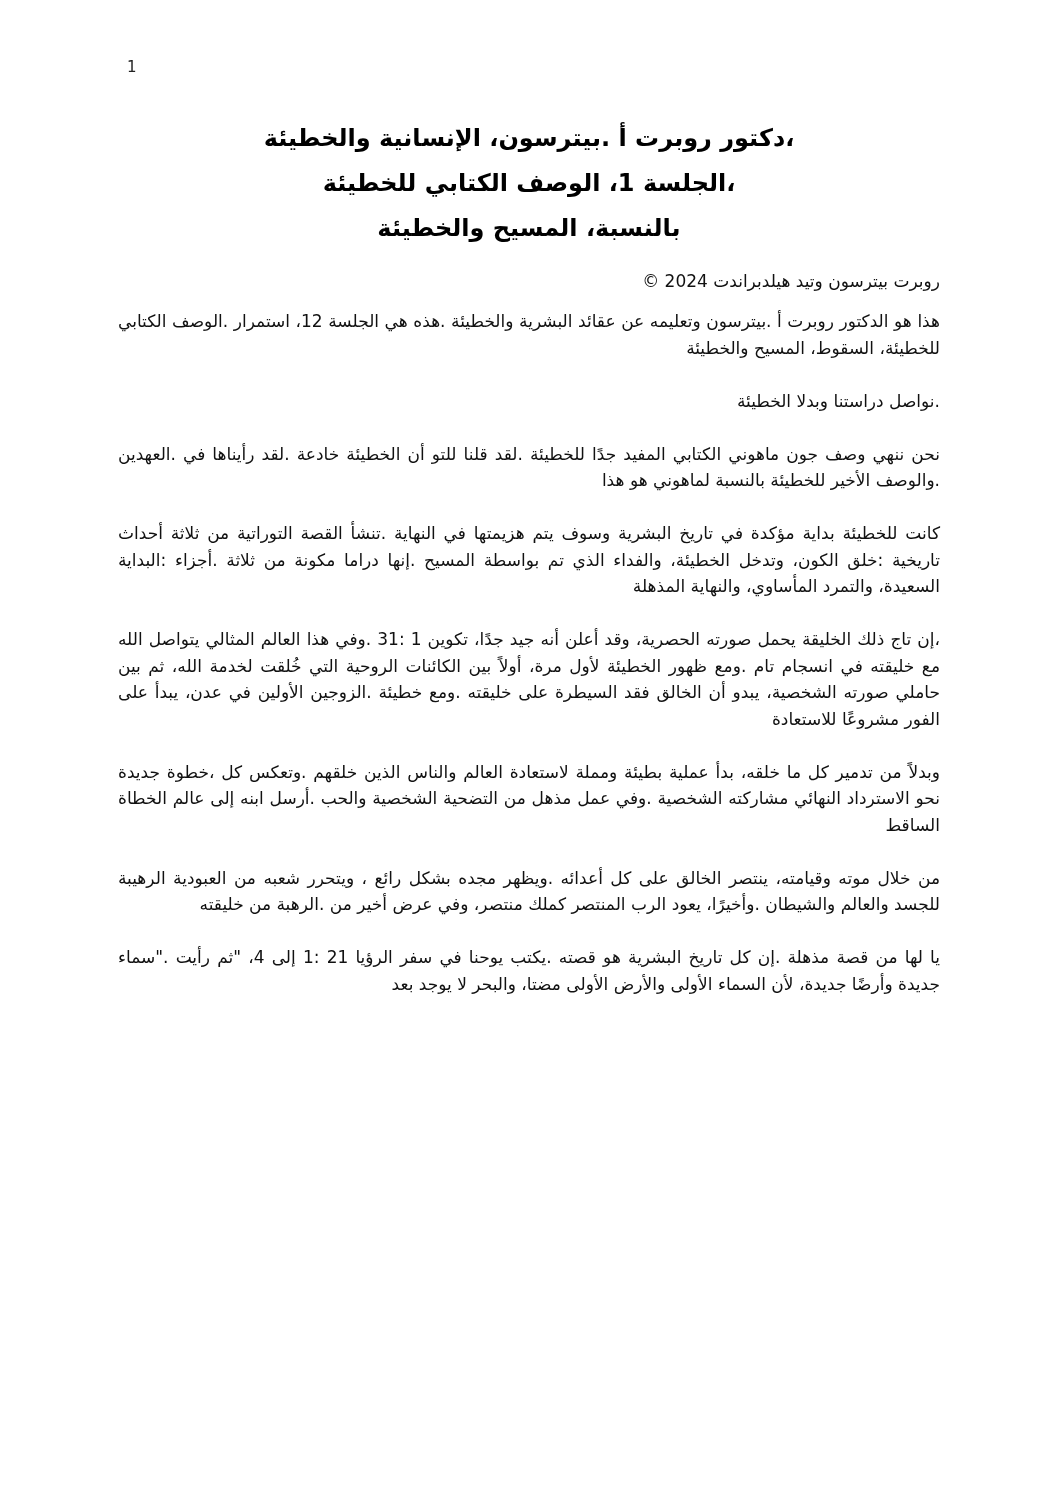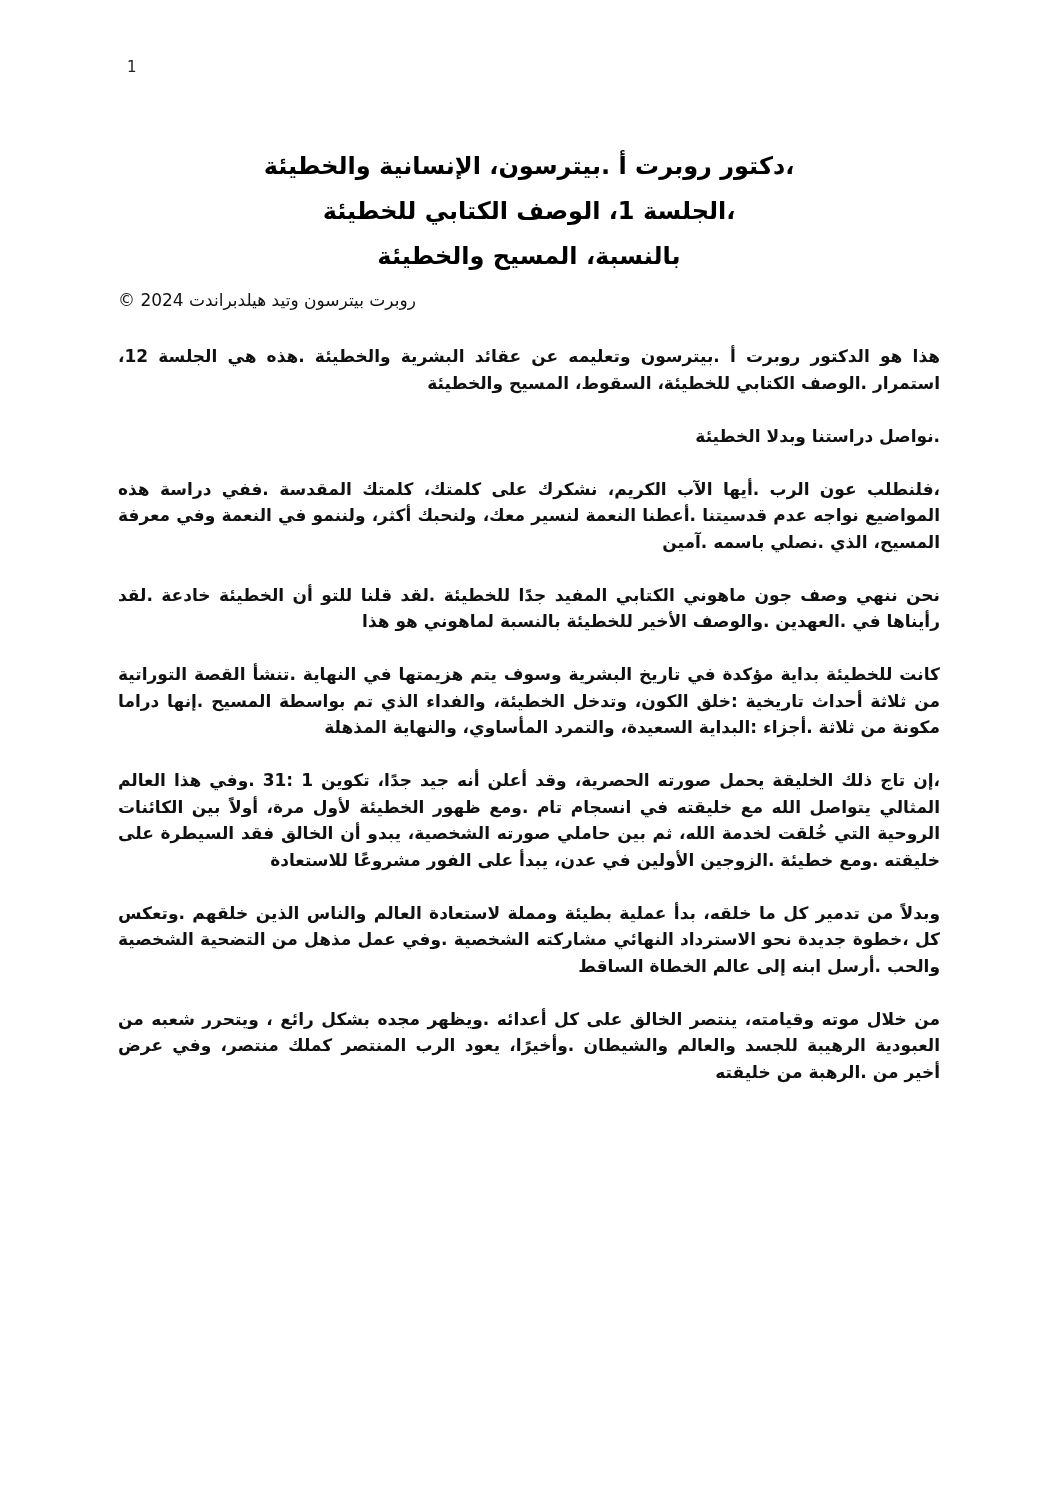--- a/index.html
+++ b/index.html
@@ -21,43 +21,42 @@
     position: absolute;
     top: 58px;
     left: 127px;
     font-size: 15px;
     line-height: 1.2;
     color: #222222;
     direction: ltr;
   }
   .content {
     position: absolute;
-    top: 144px;
+    top: 116px;
     right: 118px;
     left: 118px;
     direction: rtl;
     unicode-bidi: embed;
   }
   .title {
     text-align: center;
     font-weight: 700;
     font-size: 24px;
     line-height: 45px;
     color: #000000;
   }
   .copyright {
-    text-align: left;
+    text-align: right;
     font-size: 17px;
     line-height: 26px;
-    margin-top: 8px;
+    margin-top: 17px;
     color: #111111;
   }
   .body-text {
-    margin-top: 30px;
-    font-weight: bold;
+    margin-top: 14px;
   }
   .body-text p {
     font-size: 17px;
     line-height: 26.5px;
     text-align: justify;
     margin: 0 0 26.5px 0;
     color: #111111;
   }
 </style>
 </head>
@@ -73,23 +72,23 @@
       <div>،دكتور روبرت أ .بيترسون، الإنسانية والخطيئة</div>
       <div>،الجلسة 1، الوصف الكتابي للخطيئة</div>
       <div>بالنسبة، المسيح والخطيئة</div>
     </div>
 
     <div class="copyright">روبرت بيترسون وتيد هيلدبراندت 2024 ©</div>
 
     <div class="body-text">
       <p>هذا هو الدكتور روبرت أ .بيترسون وتعليمه عن عقائد البشرية والخطيئة .هذه هي الجلسة 12، استمرار .الوصف الكتابي للخطيئة، السقوط، المسيح والخطيئة</p>
       <p>.نواصل دراستنا وبدلا الخطيئة</p>
-      <p>،فلنطلب عون الرب .أيها الآب الكريم، نشكرك على كلمتك، كلمتك المقدسة .ففي دراسة هذه المواضيع نواجه عدم قدسيتنا .أعطنا النعمة لنسير معك، ولنحبك أكثر، ولننمو في النعمة وفي معرفة المسيح، الذي .نصلي باسمه .آمين</p>
       <p>نحن ننهي وصف جون ماهوني الكتابي المفيد جدًا للخطيئة .لقد قلنا للتو أن الخطيئة خادعة .لقد رأيناها في .العهدين .والوصف الأخير للخطيئة بالنسبة لماهوني هو هذا</p>
       <p>كانت للخطيئة بداية مؤكدة في تاريخ البشرية وسوف يتم هزيمتها في النهاية .تنشأ القصة التوراتية من ثلاثة أحداث تاريخية :خلق الكون، وتدخل الخطيئة، والفداء الذي تم بواسطة المسيح .إنها دراما مكونة من ثلاثة .أجزاء :البداية السعيدة، والتمرد المأساوي، والنهاية المذهلة</p>
       <p>،إن تاج ذلك الخليقة يحمل صورته الحصرية، وقد أعلن أنه جيد جدًا، تكوين 1 :31 .وفي هذا العالم المثالي يتواصل الله مع خليقته في انسجام تام .ومع ظهور الخطيئة لأول مرة، أولاً بين الكائنات الروحية التي خُلقت لخدمة الله، ثم بين حاملي صورته الشخصية، يبدو أن الخالق فقد السيطرة على خليقته .ومع خطيئة .الزوجين الأولين في عدن، يبدأ على الفور مشروعًا للاستعادة</p>
       <p>وبدلاً من تدمير كل ما خلقه، بدأ عملية بطيئة ومملة لاستعادة العالم والناس الذين خلقهم .وتعكس كل ،خطوة جديدة نحو الاسترداد النهائي مشاركته الشخصية .وفي عمل مذهل من التضحية الشخصية والحب .أرسل ابنه إلى عالم الخطاة الساقط</p>
       <p>من خلال موته وقيامته، ينتصر الخالق على كل أعدائه .ويظهر مجده بشكل رائع ، ويتحرر شعبه من العبودية الرهيبة للجسد والعالم والشيطان .وأخيرًا، يعود الرب المنتصر كملك منتصر، وفي عرض أخير من .الرهبة من خليقته</p>
+      <p>يا لها من قصة مذهلة .إن كل تاريخ البشرية هو قصته .يكتب يوحنا في سفر الرؤيا 21 :1 إلى 4، "ثم رأيت ."سماء جديدة وأرضًا جديدة، لأن السماء الأولى والأرض الأولى مضتا، والبحر لا يوجد بعد</p>
     </div>
 
   </div>
 
 </div>
 
 </body></html>

